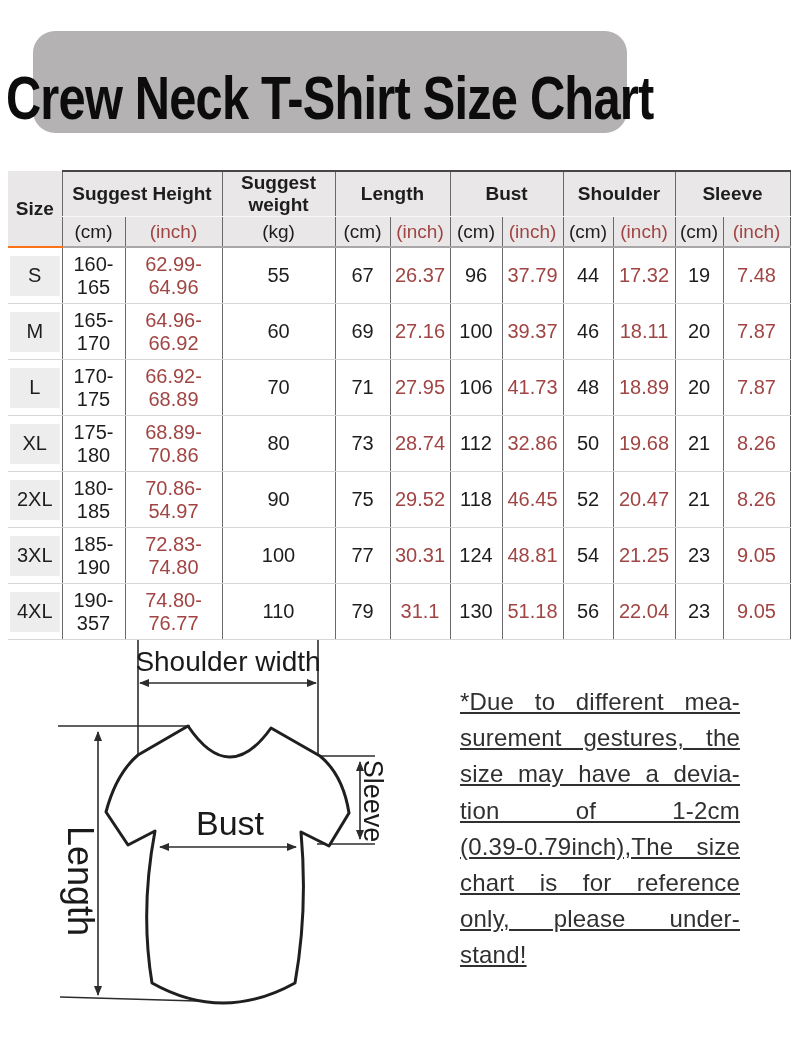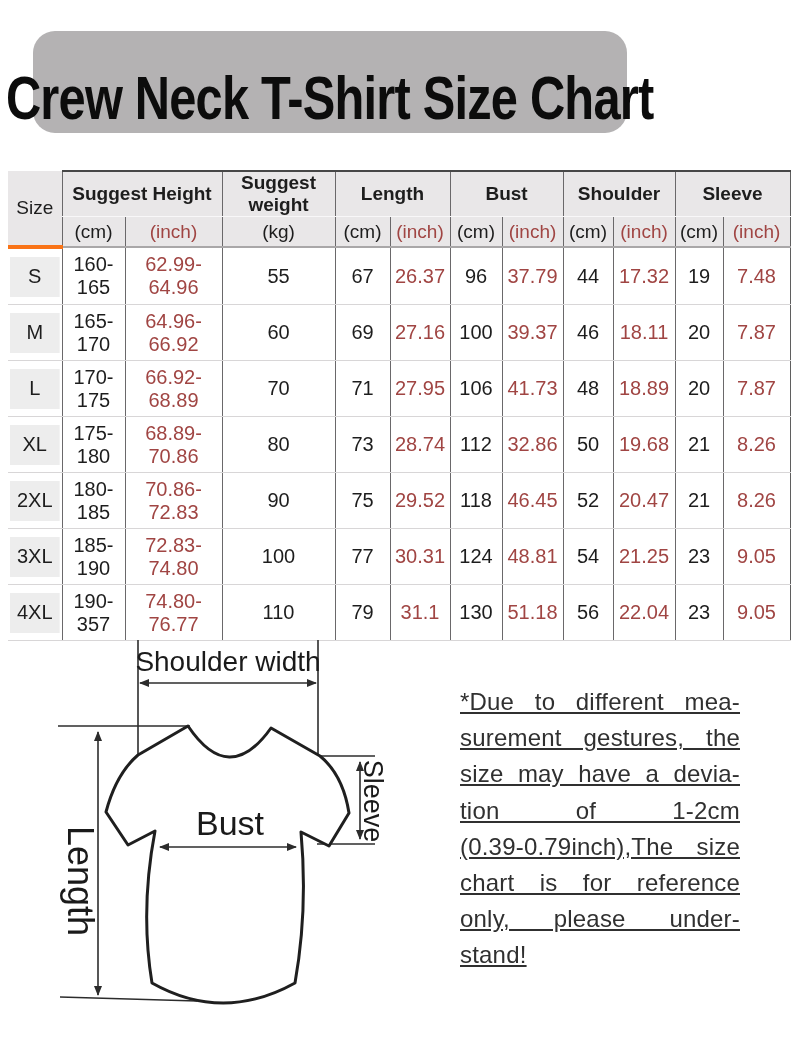--- a/index.html
+++ b/index.html
@@ -35,22 +35,22 @@
 
   .size-table thead th {
     background:#e9e7e8; height:29px; font-size:19px; font-weight:400;
   }
   .size-table th.group-th {
     font-weight:700;
     border-top:2px solid #474747;
     border-bottom:1px solid #f8f7f8;
   }
   .size-table th.size-th {
-    font-weight:400;
-    border-bottom:4px solid #f97316;
+    font-weight:700;
+    border-bottom:2px solid #f97316;
   }
   .size-table tr.sub-row th { border-bottom:2px solid #a9a7a8;margin-top:9px; }
 
   .size-table tbody td {
     height:55px; background:#ffffff;
     border-bottom:1px solid #d8d6d7;
   }
   .size-table td.size-cell {
     background-image:linear-gradient(#ededed,#ededed);
     background-size:92% 40px; background-position:center; background-repeat:no-repeat;
@@ -171,21 +171,21 @@
         <td class="val">112</td>
         <td class="val inch">32.86</td>
         <td class="val">50</td>
         <td class="val inch">19.68</td>
         <td class="val">21</td>
         <td class="val inch">8.26</td>
       </tr>
       <tr>
         <td class="size-cell">2XL</td>
         <td class="val">180-185</td>
-        <td class="val inch">70.86-72.83</td>
+        <td class="val inch">70.86-54.97</td>
         <td class="val">90</td>
         <td class="val">75</td>
         <td class="val inch">29.52</td>
         <td class="val">118</td>
         <td class="val inch">46.45</td>
         <td class="val">52</td>
         <td class="val inch">20.47</td>
         <td class="val">21</td>
         <td class="val inch">8.26</td>
       </tr>

